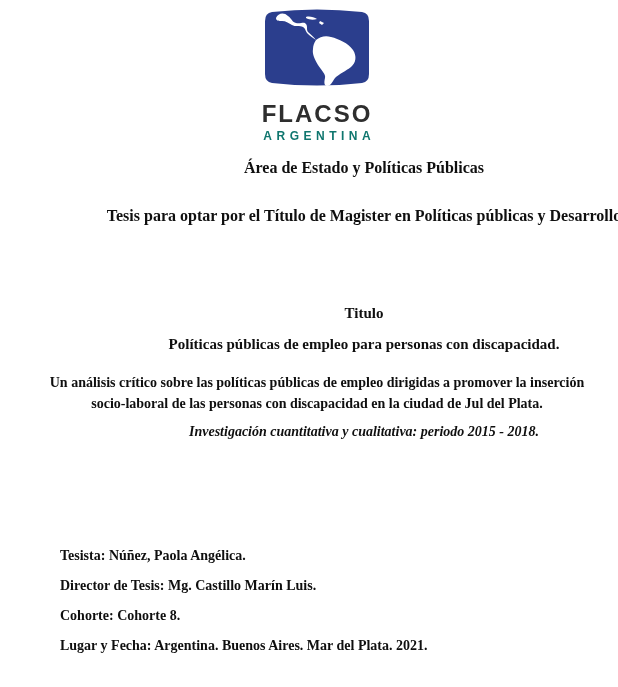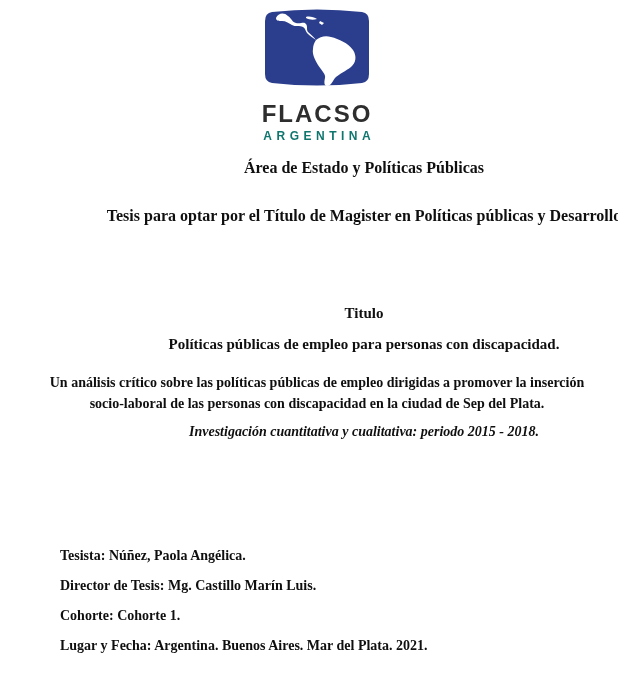--- a/index.html
+++ b/index.html
@@ -77,25 +77,25 @@
 
   <h1 class="centered area-title">Área de Estado y Políticas Públicas</h1>
 
   <p class="centered thesis-line">Tesis para optar por el Título de Magister en Políticas públicas y Desarrollo</p>
 
   <h2 class="centered titulo-label">Titulo</h2>
 
   <p class="centered title-main">Políticas públicas de empleo para personas con discapacidad.</p>
 
   <p class="centered title-desc"><span>Un análisis crítico sobre las políticas públicas de empleo dirigidas a promover la inserción</span><br>
-    <span>socio-laboral de las personas con discapacidad en la ciudad de Sep del Plata.</span>
+    <span>socio-laboral de las personas con discapacidad en la ciudad de Jul del Plata.</span>
   </p>
 
   <p class="centered title-period">Investigación cuantitativa y cualitativa: periodo 2015 - 2018.</p>
 
   <div class="details">
     <p>Tesista: Núñez, Paola Angélica.</p>
     <p>Director de Tesis: Mg. Castillo Marín Luis.</p>
-    <p>Cohorte: Cohorte 1.</p>
+    <p>Cohorte: Cohorte 8.</p>
     <p>Lugar y Fecha: Argentina. Buenos Aires. Mar del Plata. 2021.</p>
   </div>
 
 </div>
 
 </body></html>

